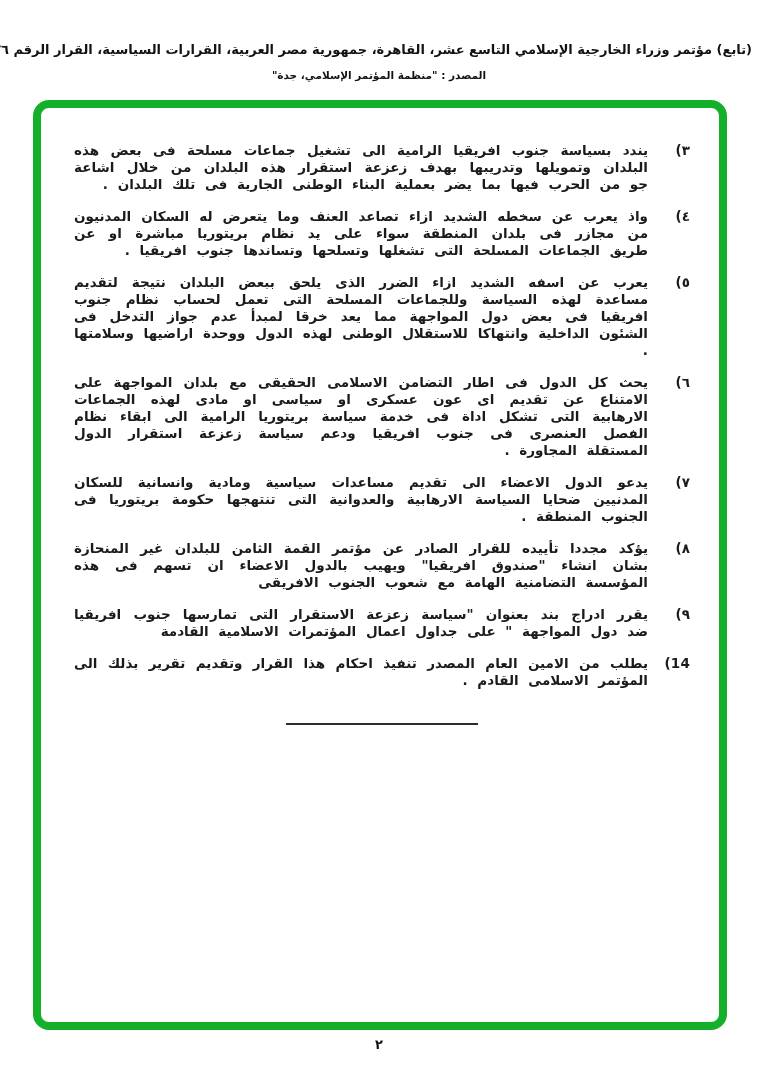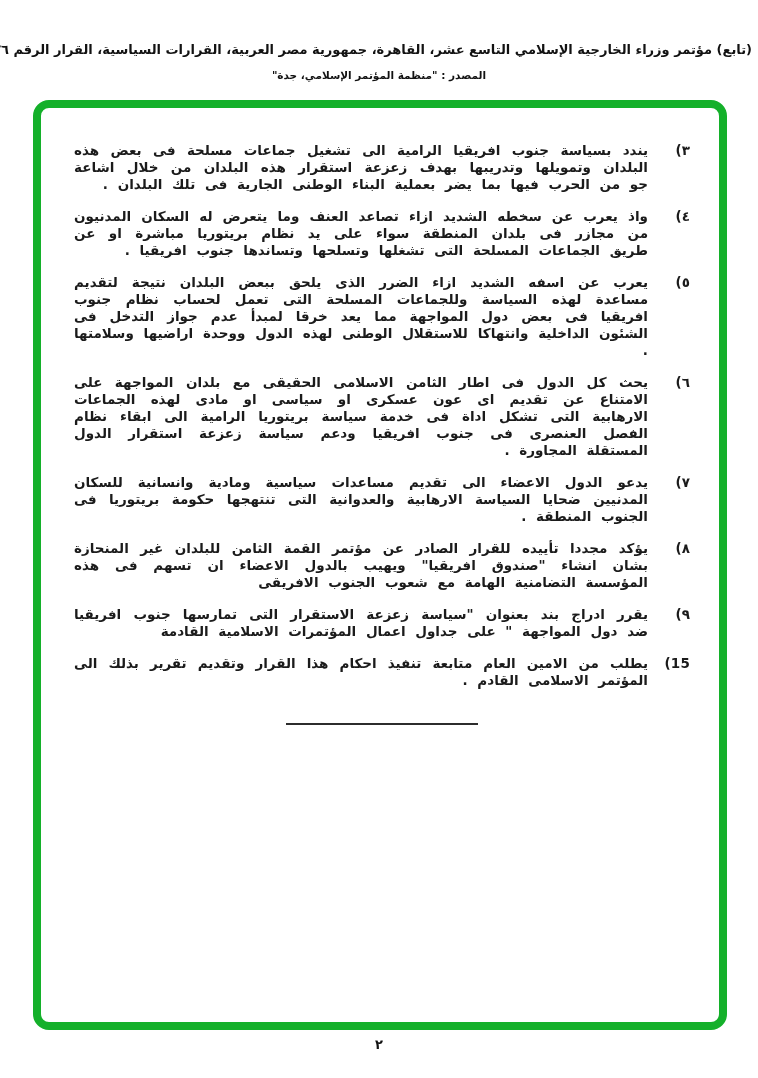--- a/index.html
+++ b/index.html
@@ -101,41 +101,41 @@
       <span>واذ يعرب عن سخطه الشديد ازاء تصاعد العنف وما يتعرض له السكان المدنيون من مجازر فى بلدان المنطقة سواء على يد نظام بريتوريا مباشرة او عن طريق الجماعات المسلحة التى تشغلها وتسلحها وتساندها جنوب افريقيا .</span>
     </div>
 
     <div class="item">
       <span class="num">٥)</span>
       <span>يعرب عن اسفه الشديد ازاء الضرر الذى يلحق ببعض البلدان نتيجة لتقديم مساعدة لهذه السياسة وللجماعات المسلحة التى تعمل لحساب نظام جنوب افريقيا فى بعض دول المواجهة مما يعد خرقا لمبدأ عدم جواز التدخل فى الشئون الداخلية وانتهاكا للاستقلال الوطنى لهذه الدول ووحدة اراضيها وسلامتها .</span>
     </div>
 
     <div class="item">
       <span class="num">٦)</span>
-      <span>يحث كل الدول فى اطار الثامن الاسلامى الحقيقى مع بلدان المواجهة على الامتناع عن تقديم اى عون عسكرى او سياسى او مادى لهذه الجماعات الارهابية التى تشكل اداة فى خدمة سياسة بريتوريا الرامية الى ابقاء نظام الفصل العنصرى فى جنوب افريقيا ودعم سياسة زعزعة استقرار الدول المستقلة المجاورة .</span>
+      <span>يحث كل الدول فى اطار التضامن الاسلامى الحقيقى مع بلدان المواجهة على الامتناع عن تقديم اى عون عسكرى او سياسى او مادى لهذه الجماعات الارهابية التى تشكل اداة فى خدمة سياسة بريتوريا الرامية الى ابقاء نظام الفصل العنصرى فى جنوب افريقيا ودعم سياسة زعزعة استقرار الدول المستقلة المجاورة .</span>
     </div>
 
     <div class="item">
       <span class="num">٧)</span>
       <span>يدعو الدول الاعضاء الى تقديم مساعدات سياسية ومادية وانسانية للسكان المدنيين ضحايا السياسة الارهابية والعدوانية التى تنتهجها حكومة بريتوريا فى الجنوب المنطقة .</span>
     </div>
 
     <div class="item">
       <span class="num">٨)</span>
       <span>يؤكد مجددا تأييده للقرار الصادر عن مؤتمر القمة الثامن للبلدان غير المنحازة بشان انشاء "صندوق افريقيا" ويهيب بالدول الاعضاء ان تسهم فى هذه المؤسسة التضامنية الهامة مع شعوب الجنوب الافريقى</span>
     </div>
 
     <div class="item">
       <span class="num">٩)</span>
       <span>يقرر ادراج بند بعنوان "سياسة زعزعة الاستقرار التى تمارسها جنوب افريقيا ضد دول المواجهة " على جداول اعمال المؤتمرات الاسلامية القادمة</span>
     </div>
 
     <div class="item">
-      <span class="num">15)</span>
-      <span>يطلب من الامين العام متابعة تنفيذ احكام هذا القرار وتقديم تقرير بذلك الى المؤتمر الاسلامى القادم .</span>
+      <span class="num">14)</span>
+      <span>يطلب من الامين العام المصدر تنفيذ احكام هذا القرار وتقديم تقرير بذلك الى المؤتمر الاسلامى القادم .</span>
     </div>
 
     <div class="divider"></div>
 
   </div>
 
   <div class="pagenum">٢</div>
 
 </div>
 

